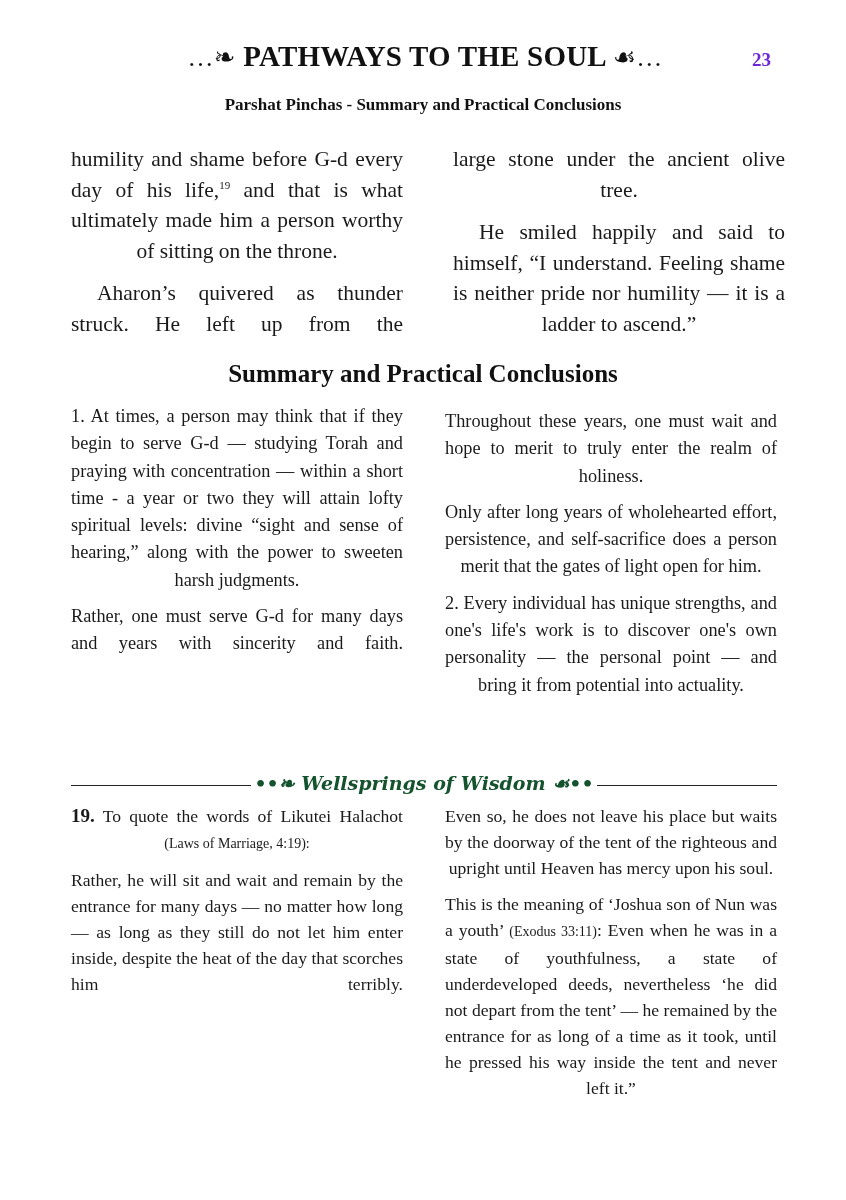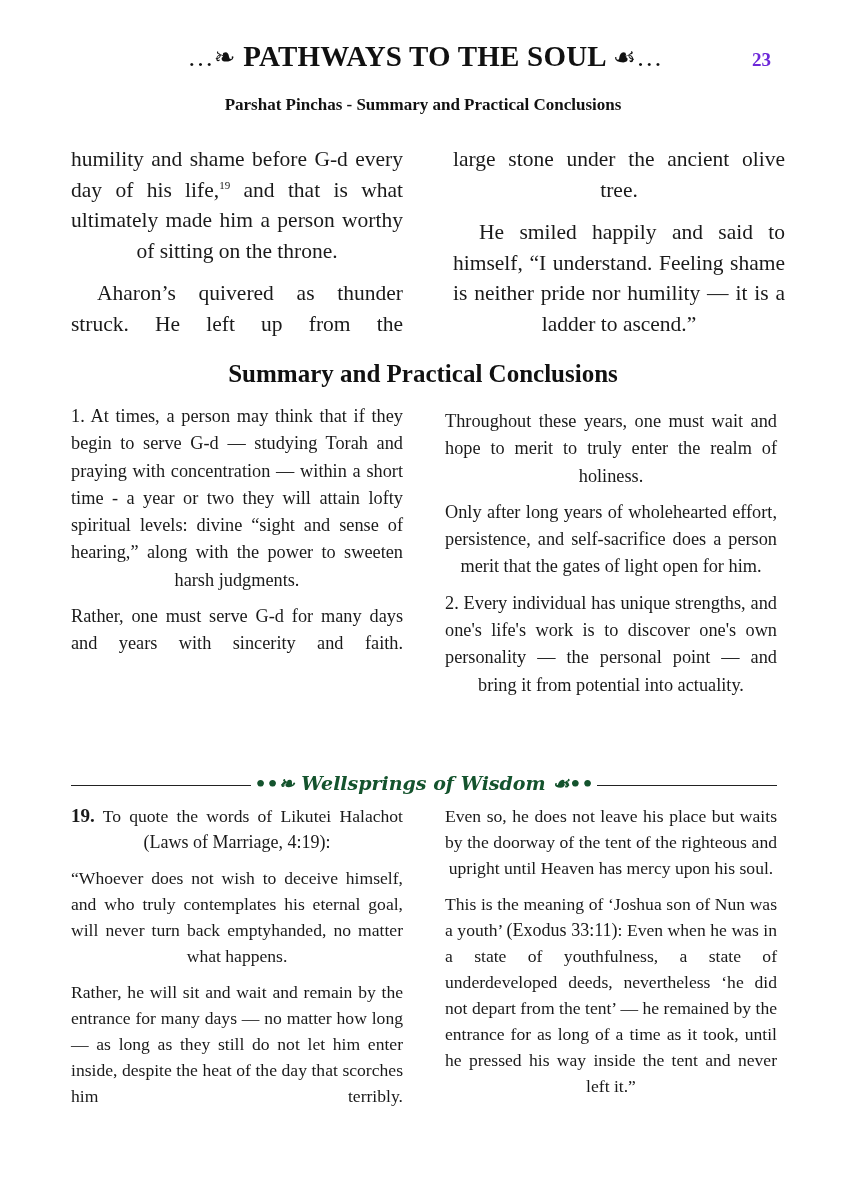--- a/index.html
+++ b/index.html
@@ -28,21 +28,21 @@
   .divider .line { position: absolute; top: 13px; height: 1.3px; background: #222; }
   .divider .line.l { left: 0; width: 180px; }
   .divider .line.r { right: 0; width: 180px; }
   .divider .label { position: absolute; left: 172px; width: 362px; top: 0; text-align: center;
                     font-family: "DejaVu Serif", serif; font-style: italic; font-weight: bold;
                     font-size: 19px; white-space: nowrap; color: #14532d; }
   .fn { position: absolute; width: 332px; font-size: 17.6px; line-height: 26px; }
   .fn p { margin: 0 0 10px 0; text-align: justify; text-align-last: center; }
   .fn-left { left: 71px; top: 803px; }
   .fn-right { left: 445px; top: 803px; }
-  .small { font-size: 18px; }
+  .small { font-size: 14px; }
   .fn-num { font-weight: bold; font-size: 19px; }
   sup { font-size: 11px; vertical-align: 8px; line-height: 0; }
 </style>
 </head>
 <body>
 
 <div class="header">
   <div class="header-title">
     <span class="orn">…❧</span>
     <span>PATHWAYS TO THE SOUL</span>
@@ -78,20 +78,19 @@
 <div class="divider">
   <div class="line l"></div>
   <div class="label">
     <span>••❧ </span><span>Wellsprings of Wisdom</span><span> ☙••</span>
   </div>
   <div class="line r"></div>
 </div>
 
 <div class="fn fn-left">
   <p><span class="fn-num">19.</span><span> To quote the words of Likutei Halachot </span><span class="small">(Laws of Marriage, 4:19):</span></p>
-  <p>“Whoever does not wish to deceive himself, and who truly contemplates his eternal goal, will never turn back emptyhanded, no matter what happens.</p>
   <p style="text-align-last: justify;">Rather, he will sit and wait and remain by the entrance for many days — no matter how long — as long as they still do not let him enter inside, despite the heat of the day that scorches him terribly.</p>
 </div>
 
 <div class="fn fn-right">
   <p>Even so, he does not leave his place but waits by the doorway of the tent of the righteous and upright until Heaven has mercy upon his soul.</p>
   <p><span>This is the meaning of ‘Joshua son of Nun was a youth’ </span><span class="small">(Exodus 33:11)</span><span>: Even when he was in a state of youthfulness, a state of underdeveloped deeds, nevertheless ‘he did not depart from the tent’ — he remained by the entrance for as long of a time as it took, until he pressed his way inside the tent and never left it.”</span></p>
 </div>
 
 </body></html>

